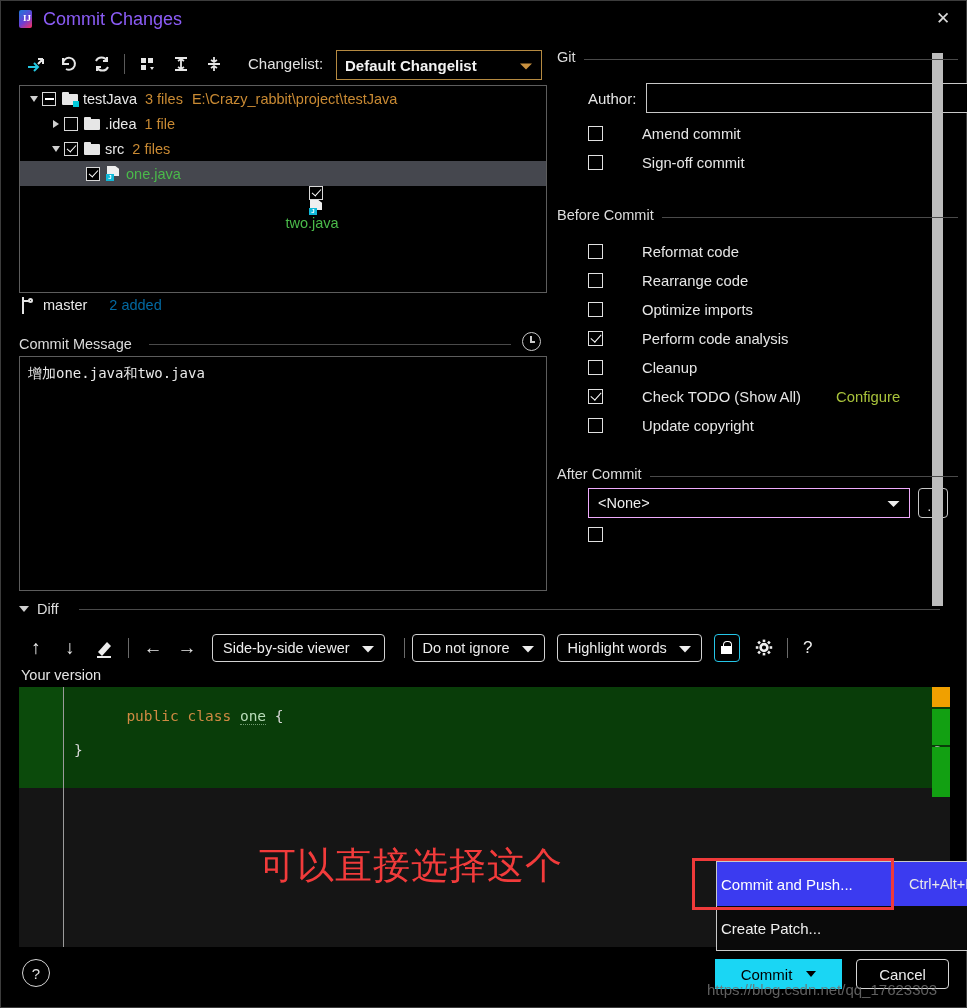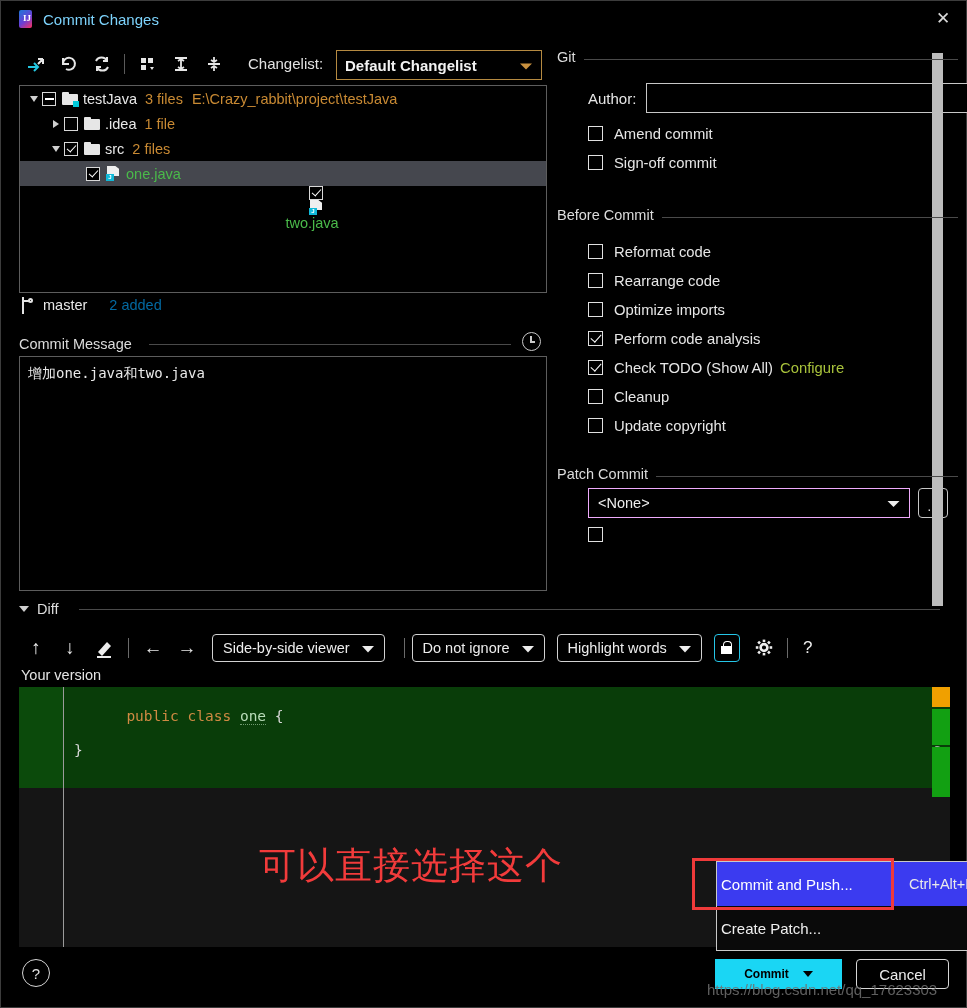--- a/index.html
+++ b/index.html
@@ -10,21 +10,21 @@
     color:#e4e4e4; font-size:14.5px;
     background:#000;
   }
   .dlg{ position:absolute; inset:0; border:1px solid #3c3c3c; background:#000; }
 
   
   .titlebar{ position:absolute; left:0; top:0; width:100%; height:36px; display:flex; align-items:center; }
   .app-ico{ width:20px; height:20px; margin-left:12px; position:relative; flex:0 0 auto; }
   .app-ico .b{ position:absolute; left:6px; top:1px; width:13px; height:18px; background:linear-gradient(140deg,#1b77d8 0%,#6a3fd6 55%,#fe315d 100%); border-radius:2px;}
   .app-ico .c{ position:absolute; left:10px; top:4px; font-size:9px; color:#fff; font-weight:bold; font-family:"Liberation Serif",serif;}
-  .title-text{ margin-left:10px; font-size:15px; color:#7dd3fc; }
+  .title-text{ margin-left:10px; font-size:18px; color:#8b5cf6; }
   .close-btn{ position:absolute; right:0; top:0; width:46px; height:34px; display:flex; align-items:center; justify-content:center; color:#d8d8d8; font-size:17px; }
 
   
   .toolbar{ position:absolute; left:18px; top:47px; height:32px; display:flex; align-items:center; gap:0px;}
   .tbi{ width:33px; height:30px; display:flex; align-items:center; justify-content:center; }
   .tsep{ width:1px; height:20px; background:#5a5a5a; margin:0 6px; }
   .cl-label{ position:absolute; left:247px; top:54px; font-size:15px; color:#e2e2e2;}
   .cl-select{ position:absolute; left:335px; top:49px; width:206px; height:30px; border:1px solid #b58a41; background:#000;
               display:flex; align-items:center; padding:0 8px; font-weight:bold; font-size:15px; color:#f2f2f2;}
   .cl-arrow{ position:absolute; right:8px; top:50%; transform:translateY(-50%); }
@@ -67,21 +67,21 @@
            padding:6px 8px; font-family:"DejaVu Sans Mono","Liberation Mono",monospace; font-size:14px; color:#e9e9e9; line-height:1.45;}
   .clock{ position:absolute; left:521px; top:331px; width:19px; height:19px; border:1.6px solid #c9c9c9; border-radius:50%;}
   .clock:before{ content:""; position:absolute; left:7px; top:3px; width:1.6px; height:6px; background:#c9c9c9;}
   .clock:after{ content:""; position:absolute; left:7px; top:8px; width:5px; height:1.6px; background:#c9c9c9;}
 
   
   .optpanel{ position:absolute; left:556px; top:48px; width:411px; height:560px; overflow:hidden;}
   .opt-sect{ position:relative; height:20px; margin-bottom:2px;}
   .opt-sect span{ position:absolute; left:0; top:0; font-size:14.5px; color:#dcdcdc; background:#000; padding-right:8px; z-index:2;}
   .opt-sect hr{ position:absolute; left:0; right:10px; top:10px; border:0; height:1px; background:#4a4a4a; z-index:1;}
-  .optrow{ display:flex; align-items:center; height:29px; padding-left:31px; font-size:14.8px; color:#e6e6e6;}
+  .optrow{ display:flex; align-items:center; height:29px; padding-left:31px; font-size:14.8px; color:#e6e6e6;gap:28px;}
   .optrow .cbx{ width:15px; height:15px; border:1.4px solid #e0e0e0; background:#000; position:relative; margin-right:11px; flex:0 0 auto;}
   .optrow .cbx.on:after{ content:""; position:absolute; left:4px; top:0px; width:5px; height:9px; border:solid #ffffff; border-width:0 1.8px 1.8px 0; transform:rotate(42deg);}
   .cfg-link{ color:#a8c23b; margin-left:7px;}
   .author-row{ display:flex; align-items:center; padding-left:31px; margin:14px 0 6px 0;}
   .author-row label{ font-size:15px; color:#e6e6e6; margin-right:10px;}
   .author-input{ width:330px; height:30px; border:1px solid #c7c7c7; background:#000;}
   .upload-label{ padding-left:31px; font-size:15px; color:#e6e6e6; margin:16px 0 8px 0;}
   .upload-row{ display:flex; align-items:center; padding-left:31px; gap:8px;}
   .upload-select{ width:322px; height:30px; border:1px solid #f0abfc; background:#000; display:flex; align-items:center; padding:0 9px; font-size:14.5px; color:#ededed; position:relative;}
   .upload-select .ar{ position:absolute; right:9px; top:50%; transform:translateY(-50%);}
@@ -126,21 +126,21 @@
   
   .ctxmenu{ position:absolute; left:715px; top:860px; width:252px; background:#0a0a0a; border:1px solid #c9c9c9;}
   .ctxitem{ height:44px; display:flex; align-items:center; padding:0 4px; font-size:15px; color:#efefef; position:relative;}
   .ctxitem.hl{ background:#3b3bf0; color:#ffffff;}
   .ctxitem .acc{ position:absolute; right:-8px; font-size:14.5px; color:#eaeaea;}
   .redbox{ position:absolute; left:691px; top:857px; width:202px; height:52px; border:3px solid #ef3a3a;}
 
   
   .btm{ position:absolute; left:0; bottom:0; width:100%; height:58px;}
   .helpb{ position:absolute; left:21px; top:10px; width:28px; height:28px; border:1.6px solid #d6d6d6; border-radius:50%; display:flex; align-items:center; justify-content:center; font-size:15px; color:#e2e2e2;}
-  .commitb{ position:absolute; left:714px; top:10px; width:127px; height:30px; background:#1ad6f4; display:flex; align-items:center; justify-content:center; gap:14px; color:#000; font-weight:bold; font-size:12px;}
+  .commitb{ position:absolute; left:714px; top:10px; width:127px; height:30px; background:#1ad6f4; display:flex; align-items:center; justify-content:center; gap:14px; color:#000; font-weight:normal; font-size:15px;}
   .commitb .ar{ width:0;height:0;border-top:6px solid #000;border-left:5px solid transparent;border-right:5px solid transparent;}
   .cancelb{ position:absolute; left:855px; top:10px; width:93px; height:30px; border:1px solid #d6d6d6; border-radius:4px; background:#000; display:flex; align-items:center; justify-content:center; font-size:15px; color:#ededed;}
   .watermark{ position:absolute; left:706px; top:980px; font-size:15px; color:#707070; white-space:nowrap; opacity:.85;}
 </style>
 </head>
 <body>
 
 <div class="dlg">
 
   <div class="titlebar">
@@ -315,36 +315,36 @@
       </div>
       <div class="optrow">
         <span class="cbx"></span>
         <span>Optimize imports</span>
       </div>
       <div class="optrow">
         <span class="cbx on"></span>
         <span>Perform code analysis</span>
       </div>
       <div class="optrow">
+        <span class="cbx"></span>
+        <span>Cleanup</span>
+      </div>
+      <div class="optrow">
         <span class="cbx on"></span>
         <span>Check TODO (Show All)</span>
         <span class="cfg-link">Configure</span>
       </div>
       <div class="optrow">
         <span class="cbx"></span>
-        <span>Cleanup</span>
-      </div>
-      <div class="optrow">
-        <span class="cbx"></span>
         <span>Update copyright</span>
       </div>
     </div>
 
     <div class="opt-sect" style="margin-top:26px;">
-      <span>Patch Commit</span>
+      <span>After Commit</span>
         <hr>
     </div>
 
     <div class="upload-row">
       <div class="upload-select">
         <span>&lt;None&gt;</span>
         <span class="ar">
           <svg width="13" height="8" viewBox="0 0 13 8">
               <path d="M0.5 1 L6.5 7 L12.5 1 z" fill="#ededed"></path>
             </svg>

